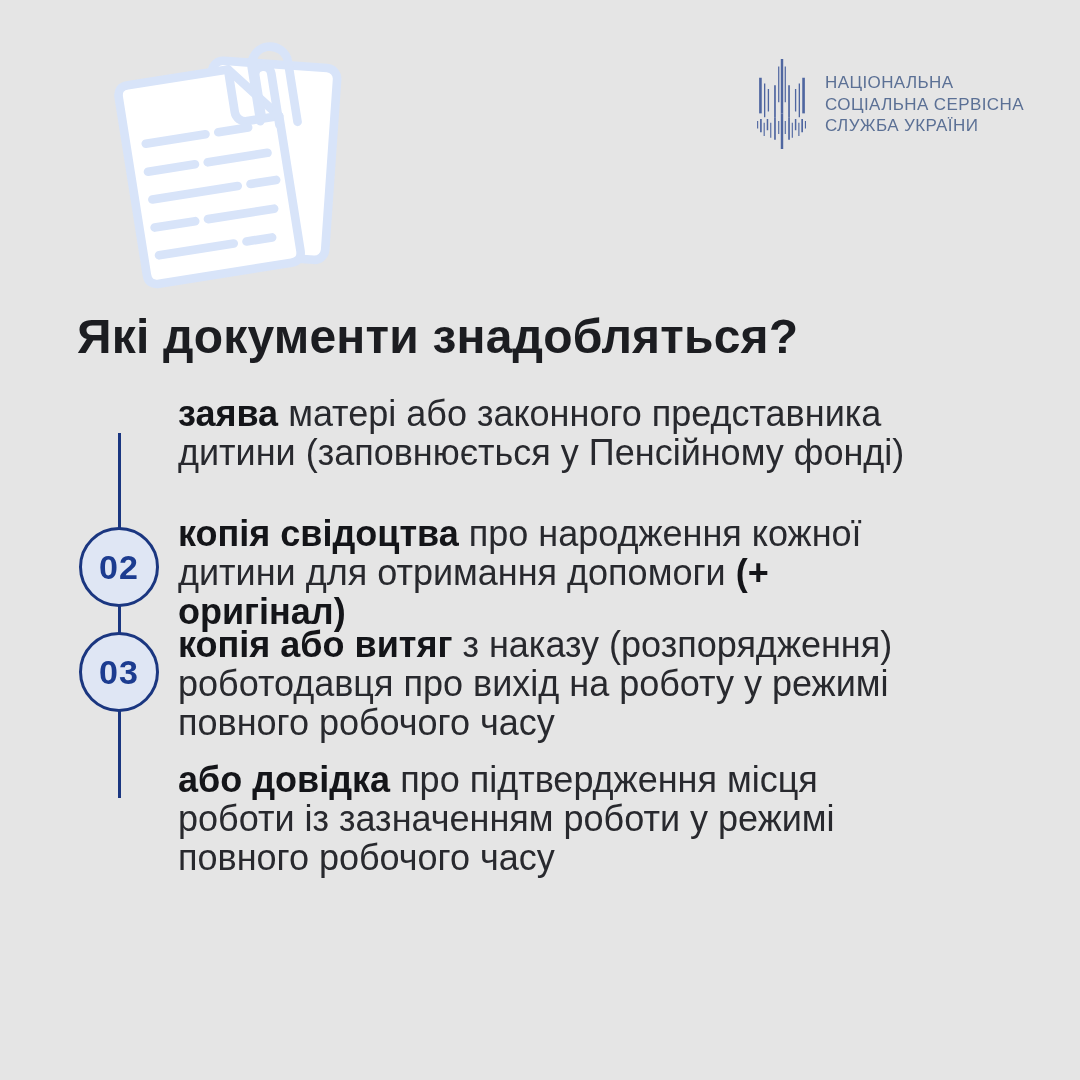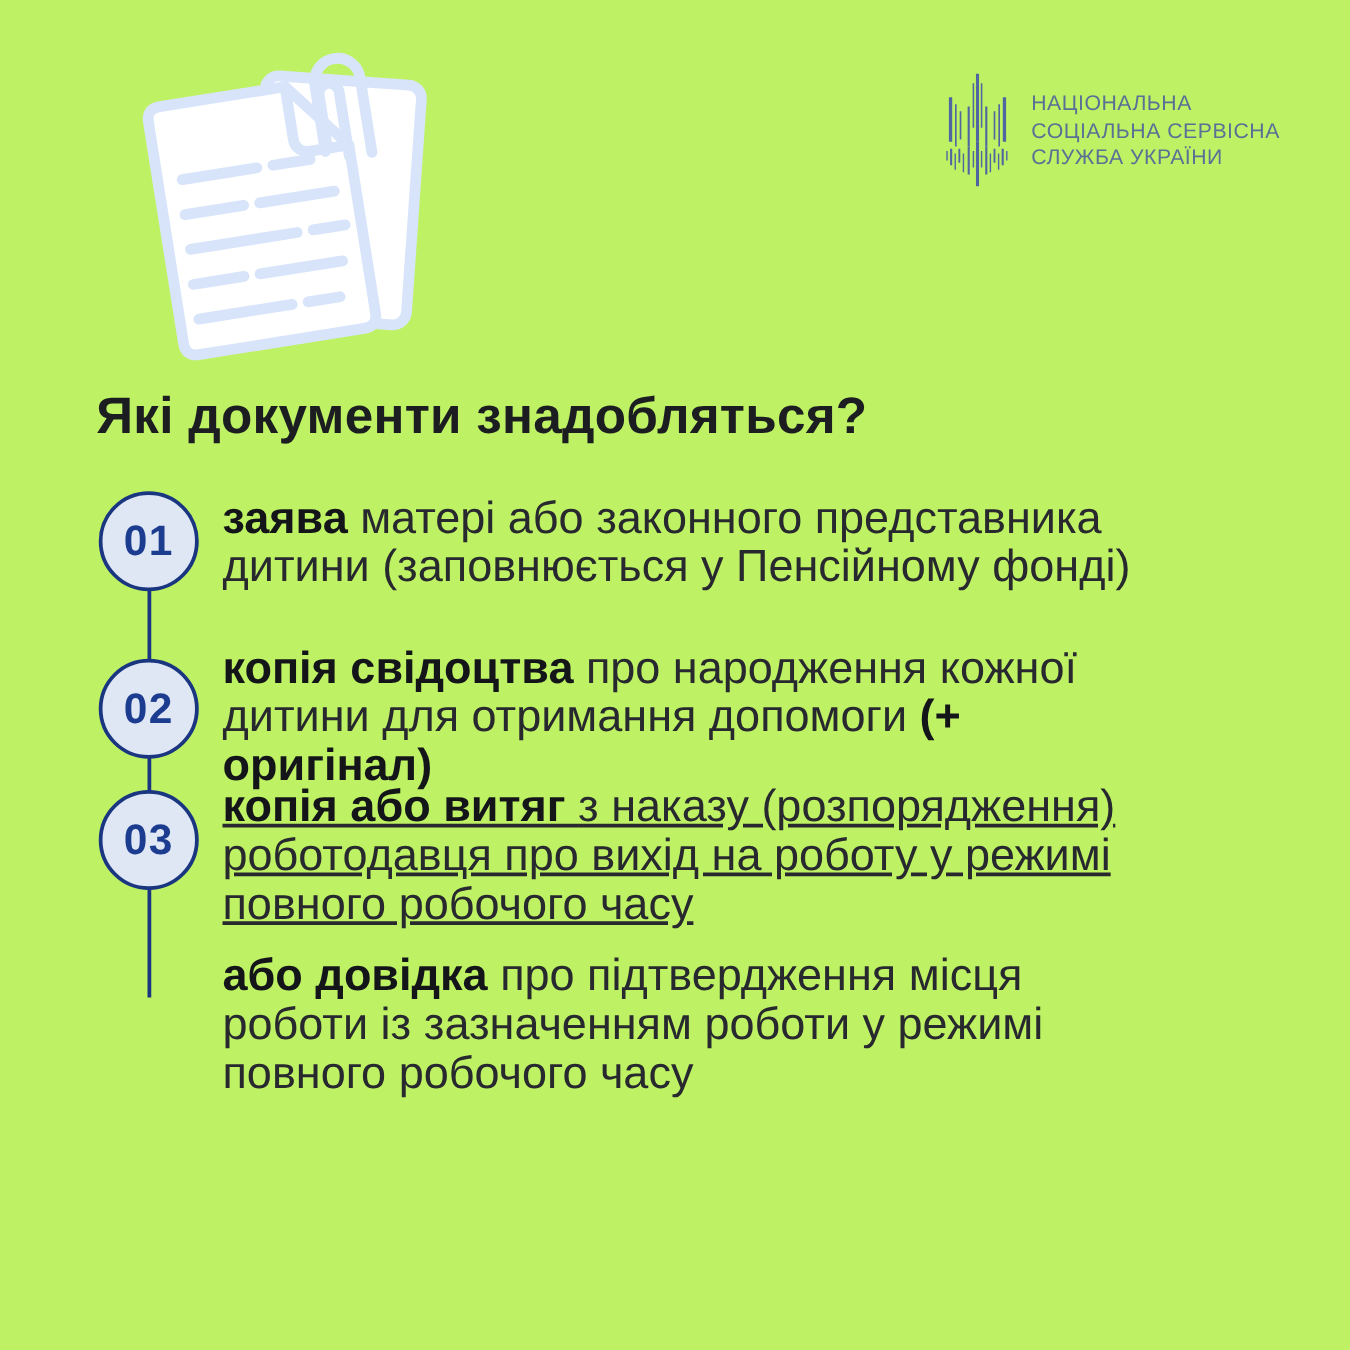--- a/index.html
+++ b/index.html
@@ -1,19 +1,19 @@
 <!DOCTYPE html>
 <html lang="uk"><head>
 <meta charset="utf-8">
 <style>
   html,body{margin:0;padding:0;background:#ffffff;}
   .canvas{
     position:relative;
     width:1080px;height:1080px;
-    background:#bef264;
+    background:#e5e5e5;
     overflow:hidden;
     font-family:"Liberation Sans", sans-serif;
   }
 
   
   .paper-icon{position:absolute;left:76px;top:26px;width:270px;height:300px;}
 
   
   .logo{position:absolute;left:752px;top:57px;display:flex;align-items:flex-start;}
   .tryzub{width:60px;height:94px;flex:0 0 auto;}
@@ -22,21 +22,21 @@
     font-size:17px;line-height:21.5px;
     letter-spacing:0.4px;
     color:#5b7095;
     white-space:pre-line;
     font-weight:400;
   }
 
   
   .title{
     position:absolute;left:77px;top:278px;width:900px;
-    font-size:41px;line-height:54px;font-weight:700;
+    font-size:48px;line-height:54px;font-weight:700;
     letter-spacing:0.2px;
     color:#1c1d21;
   }
 
   
   .timeline-line{
     position:absolute;left:118px;top:433px;width:3px;height:365px;
     background:#1a3680;
   }
   .num-circle{
@@ -50,21 +50,21 @@
   }
   .c1{top:393px;} .c2{top:527px;} .c3{top:632px;} .c4{top:758px;}
 
   .item-text{
     position:absolute;left:178px;width:760px;
     font-size:36px;line-height:39px;
     color:#28292e;
     white-space:pre-line;
   }
   .item-text b{font-weight:700;color:#141519;}
-  .t1{top:394px;} .t2{top:514px;} .t3{top:625px;text-decoration:underline;} .t4{top:760px;}
+  .t1{top:394px;} .t2{top:514px;} .t3{top:625px;} .t4{top:760px;}
 
   svg .pstroke{stroke:#d8e4f9;stroke-width:8;fill:none;stroke-linecap:round;stroke-linejoin:round;}
   svg .pfill{fill:#ffffff;stroke:#d8e4f9;stroke-width:8;stroke-linejoin:round;}
   svg .tline{stroke:#4f66a0;}
 </style>
 </head>
 <body>
 
 <div class="canvas">
 
@@ -117,23 +117,20 @@
     </svg>
     <div class="logo-text">НАЦІОНАЛЬНА
 СОЦІАЛЬНА СЕРВІСНА
 СЛУЖБА УКРАЇНИ</div>
   </div>
 
   <h1 class="title">Які документи знадобляться?</h1>
 
   <div class="timeline-line"></div>
 
-  <div class="num-circle c1">
-    <span>01</span>
-  </div>
   <div class="item-text t1"><b>заява </b><span>матері або законного представника
 дитини (заповнюється у Пенсійному фонді)</span><b></b></div>
 
   <div class="num-circle c2">
     <span>02</span>
   </div>
   <div class="item-text t2"><b>копія свідоцтва </b><span>про народження кожної
 дитини для отримання допомоги </span><b>(+ оригінал)</b></div>
 
   <div class="num-circle c3">

